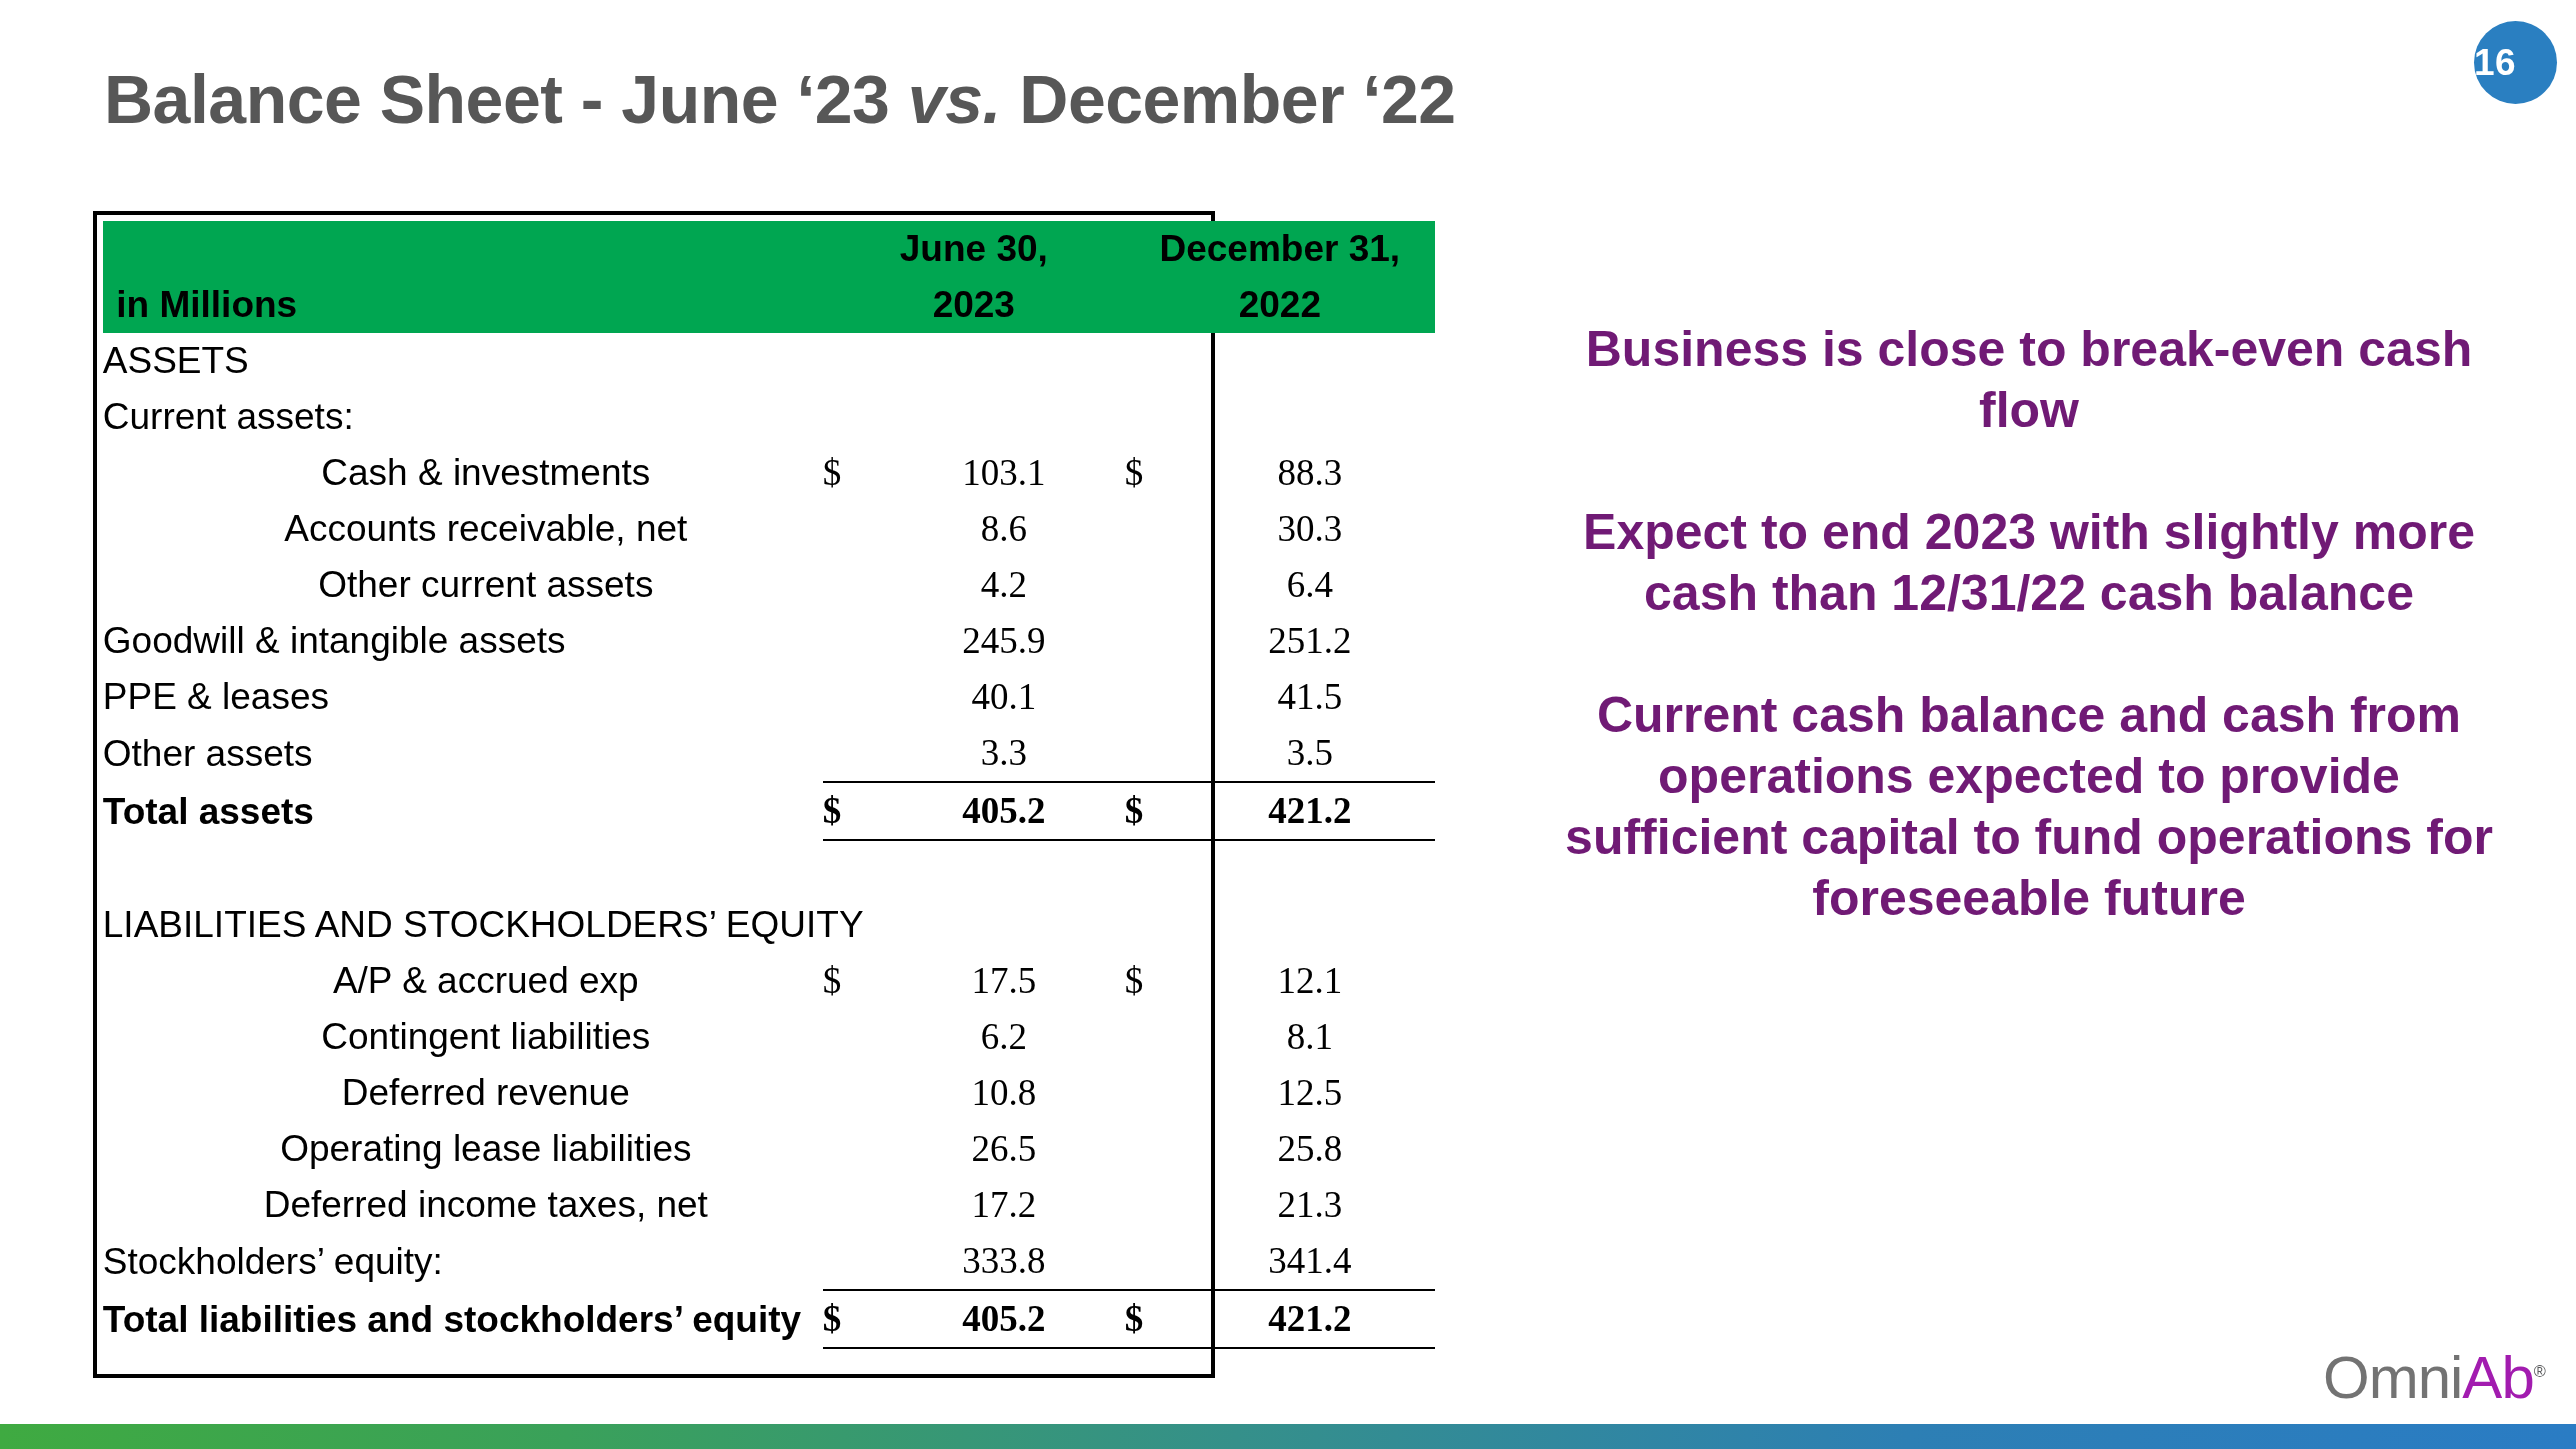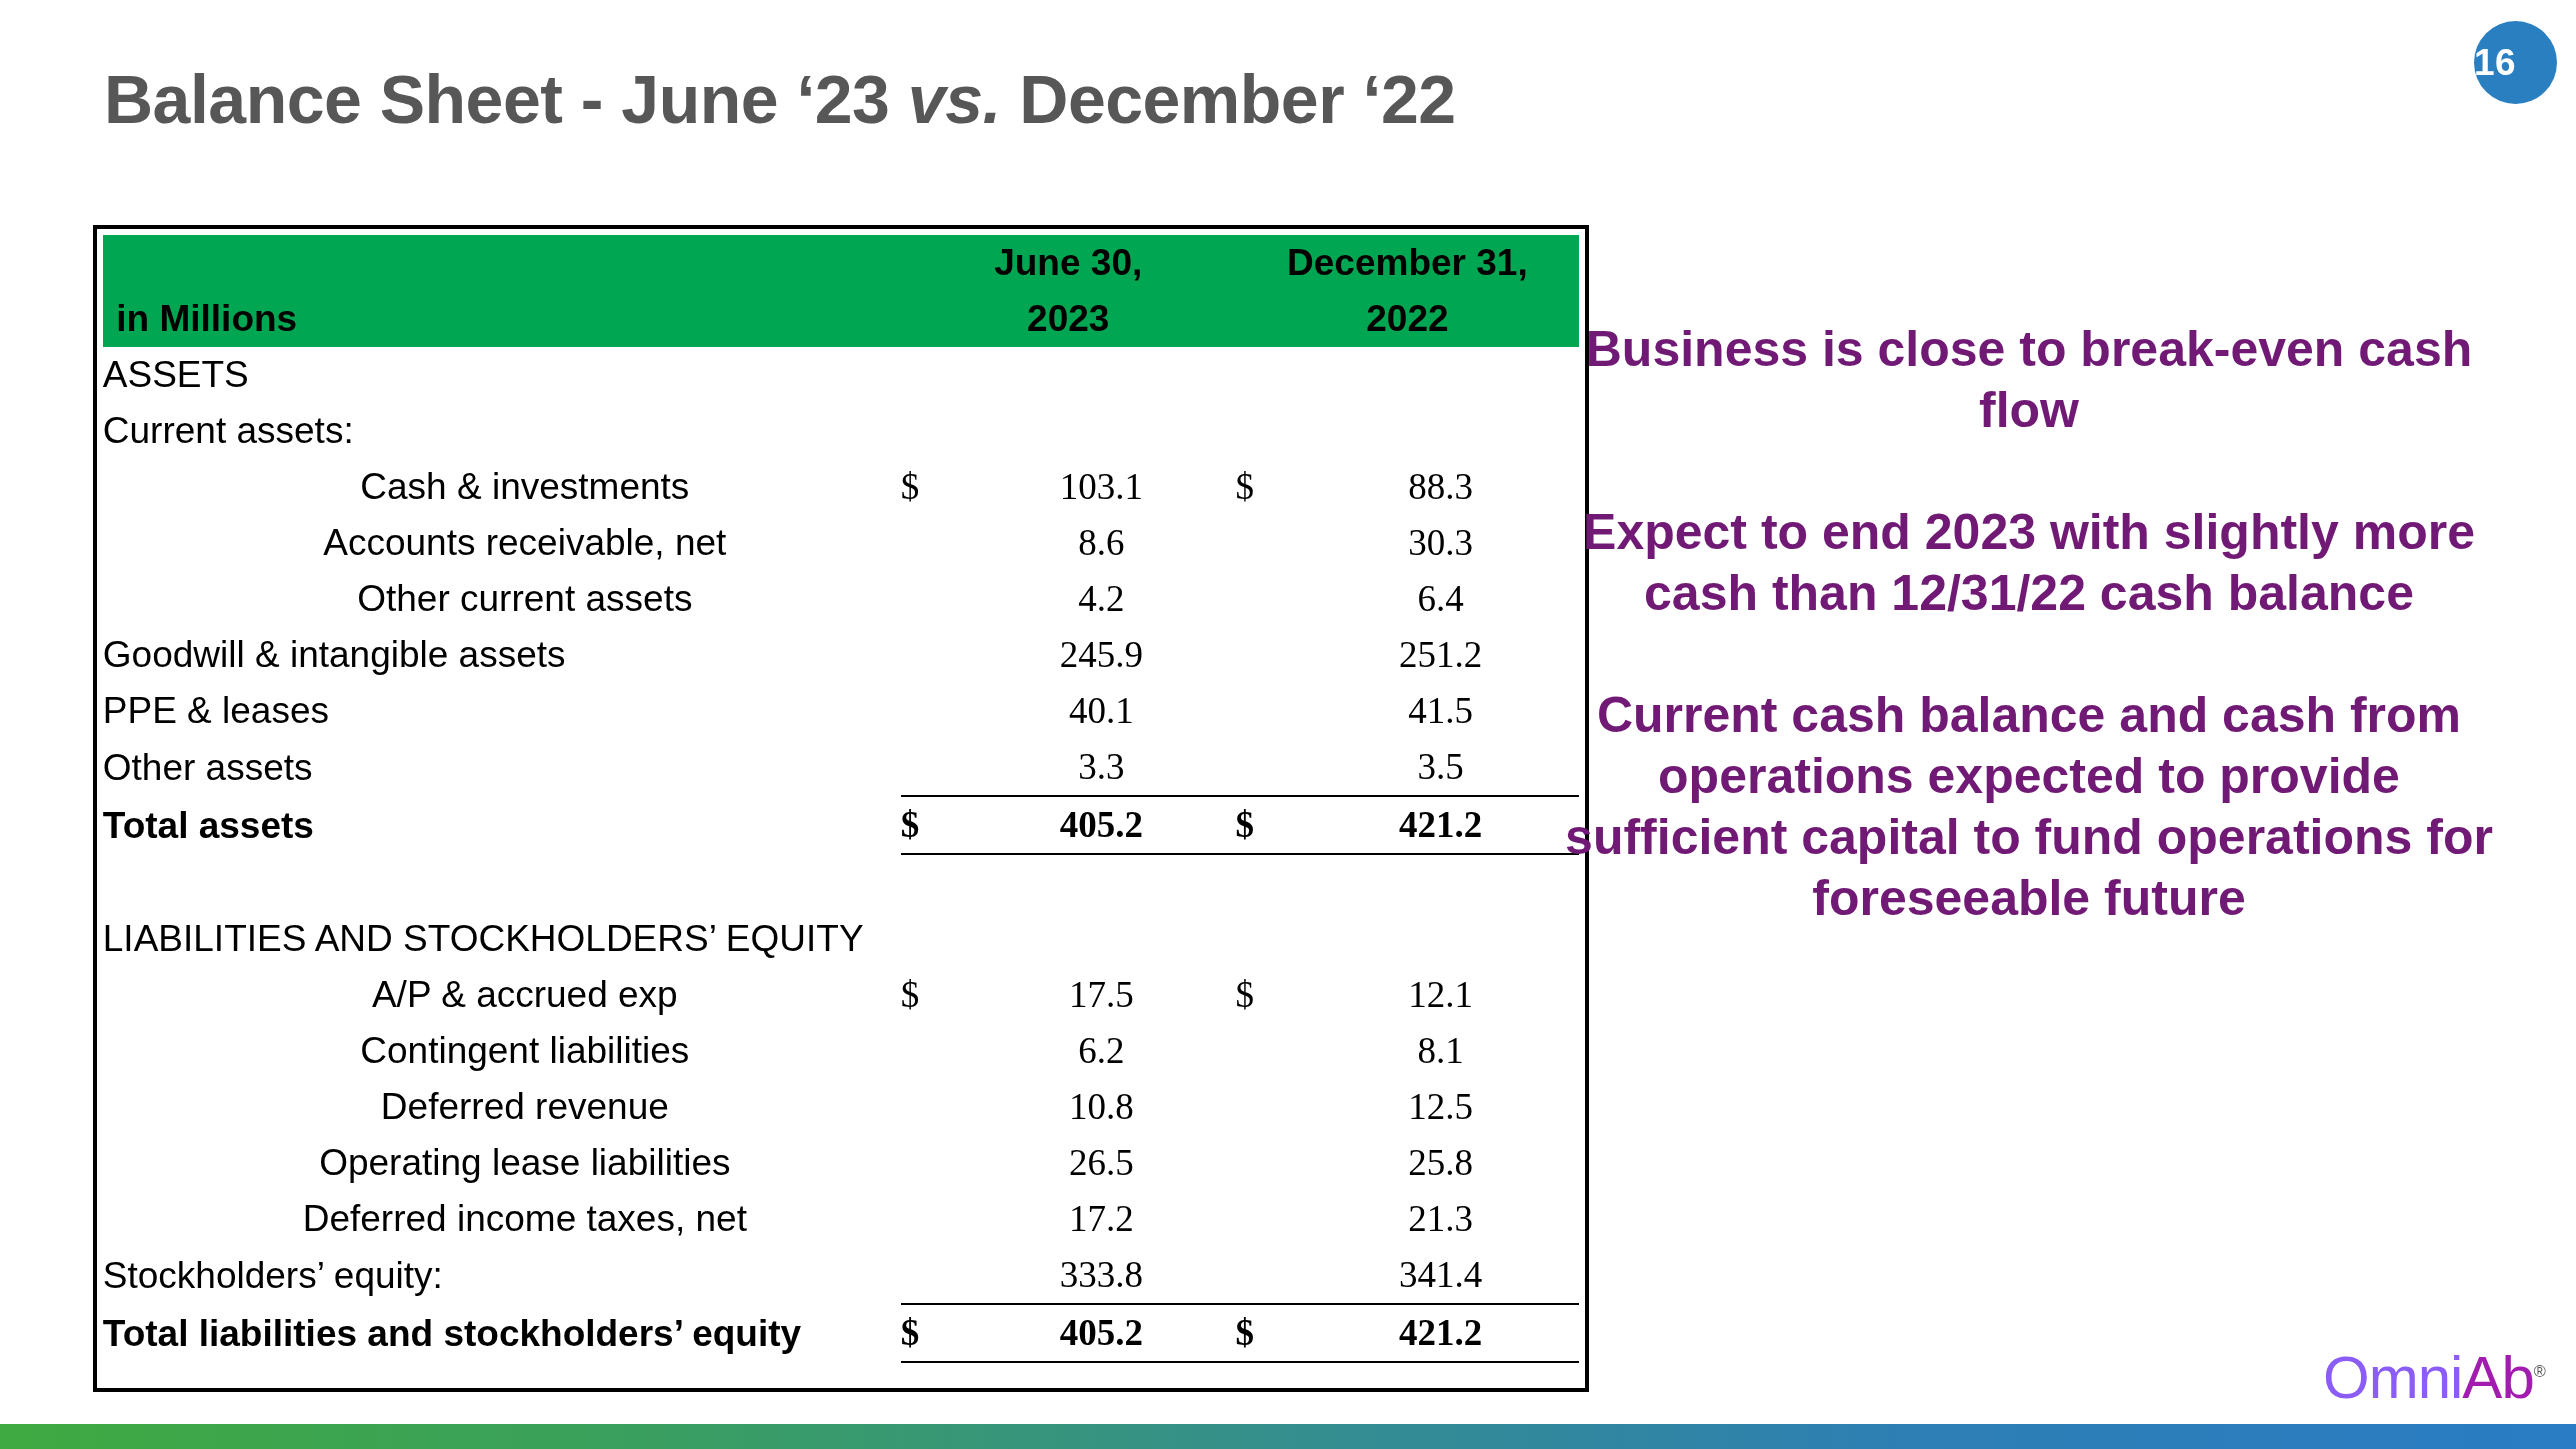--- a/index.html
+++ b/index.html
@@ -48,27 +48,26 @@
   }
   .slide-title .vs {
     font-style: italic;
   }
 
   
   .table-frame {
     position: absolute;
     left: 93px;
     top: 211px;
-    width: 1496px;
+    width: 1122px;
     height: 1167px;
     border: 4.8px solid #000000;
     background: #ffffff;
     box-sizing: border-box;
     padding: 5.8px 5.8px 0 5.8px;
-    margin-top: 14px;
   }
 
   table.bs {
     width: 100%;
     border-collapse: collapse;
     table-layout: fixed;
   }
   table.bs col.c-label   { width: 720px; }
   table.bs col.c-cur1    { width: 60px;  }
   table.bs col.c-val1    { width: 242px; }
@@ -145,21 +144,21 @@
   .logo {
     position: absolute;
     left: 2323px;
     top: 1341px;
     font-family: "Liberation Sans", sans-serif;
     font-size: 60px;
     line-height: 60px;
     letter-spacing: -1px;
     white-space: nowrap;
   }
-  .logo .omni { color: #8b5cf6; }
+  .logo .omni { color: #737373; }
   .logo .ab   { color: #a21caf; }
   .logo .reg  { color: #58595b; font-size: 16.4px; vertical-align: super; }
 
   
   .footer-bar {
     position: absolute;
     left: 0;
     bottom: 0;
     width: 2576px;
     height: 25px;

